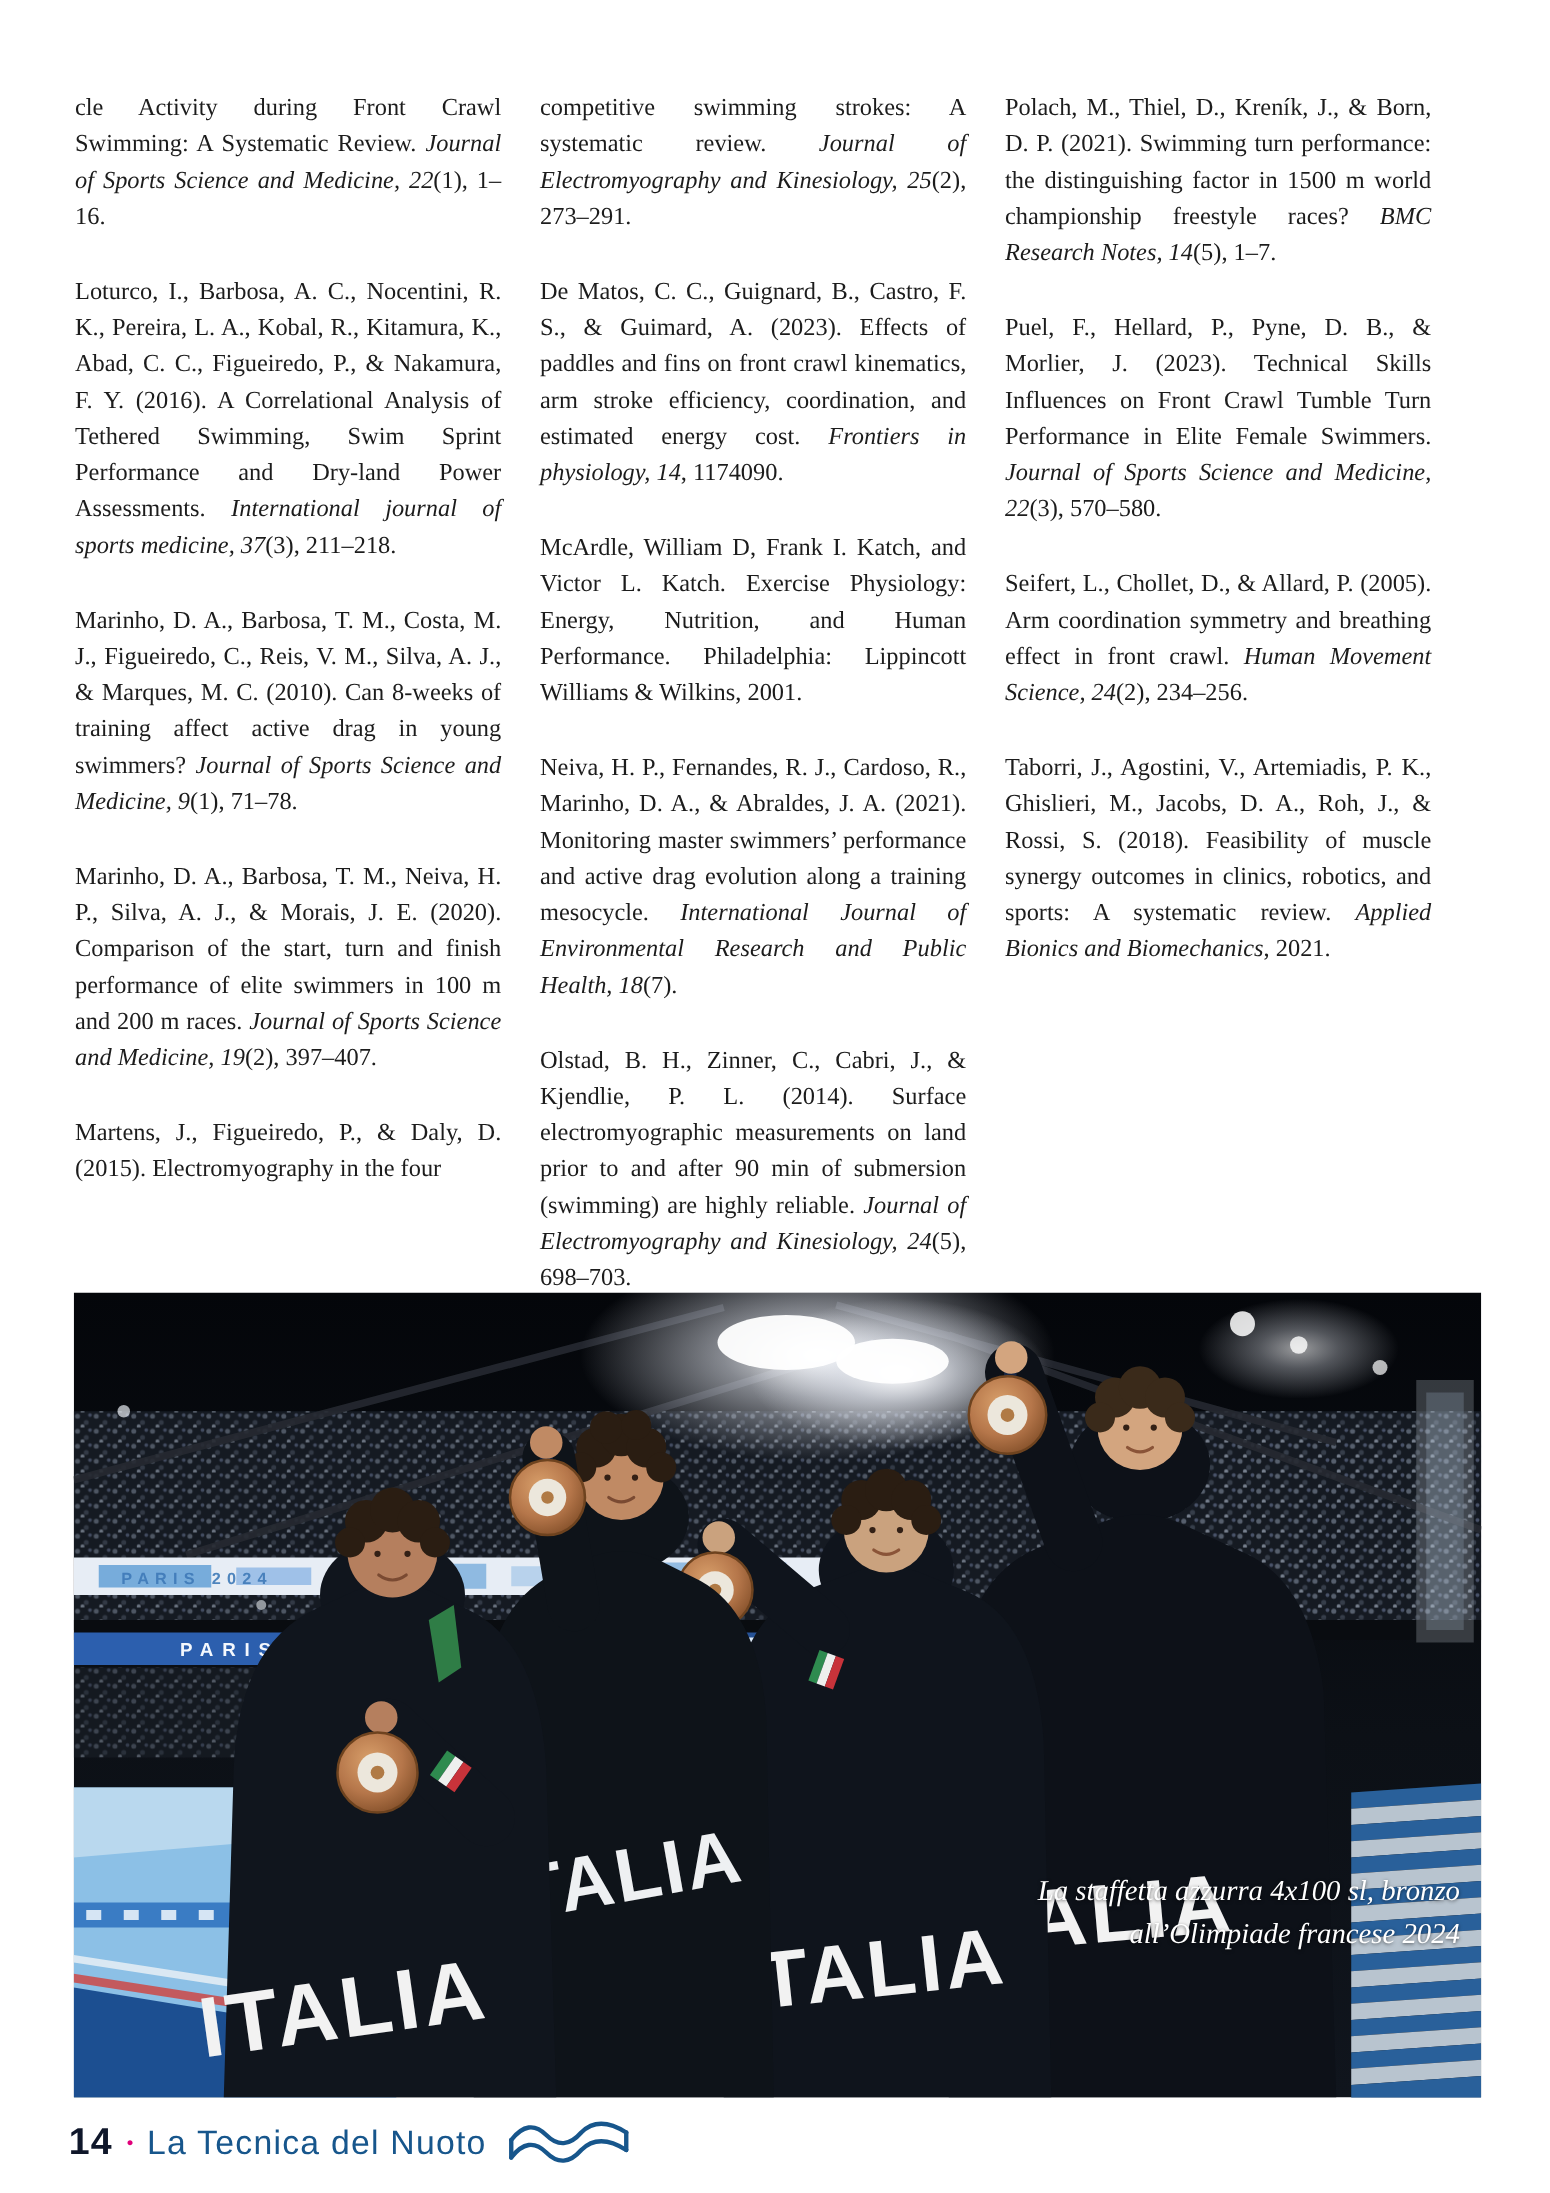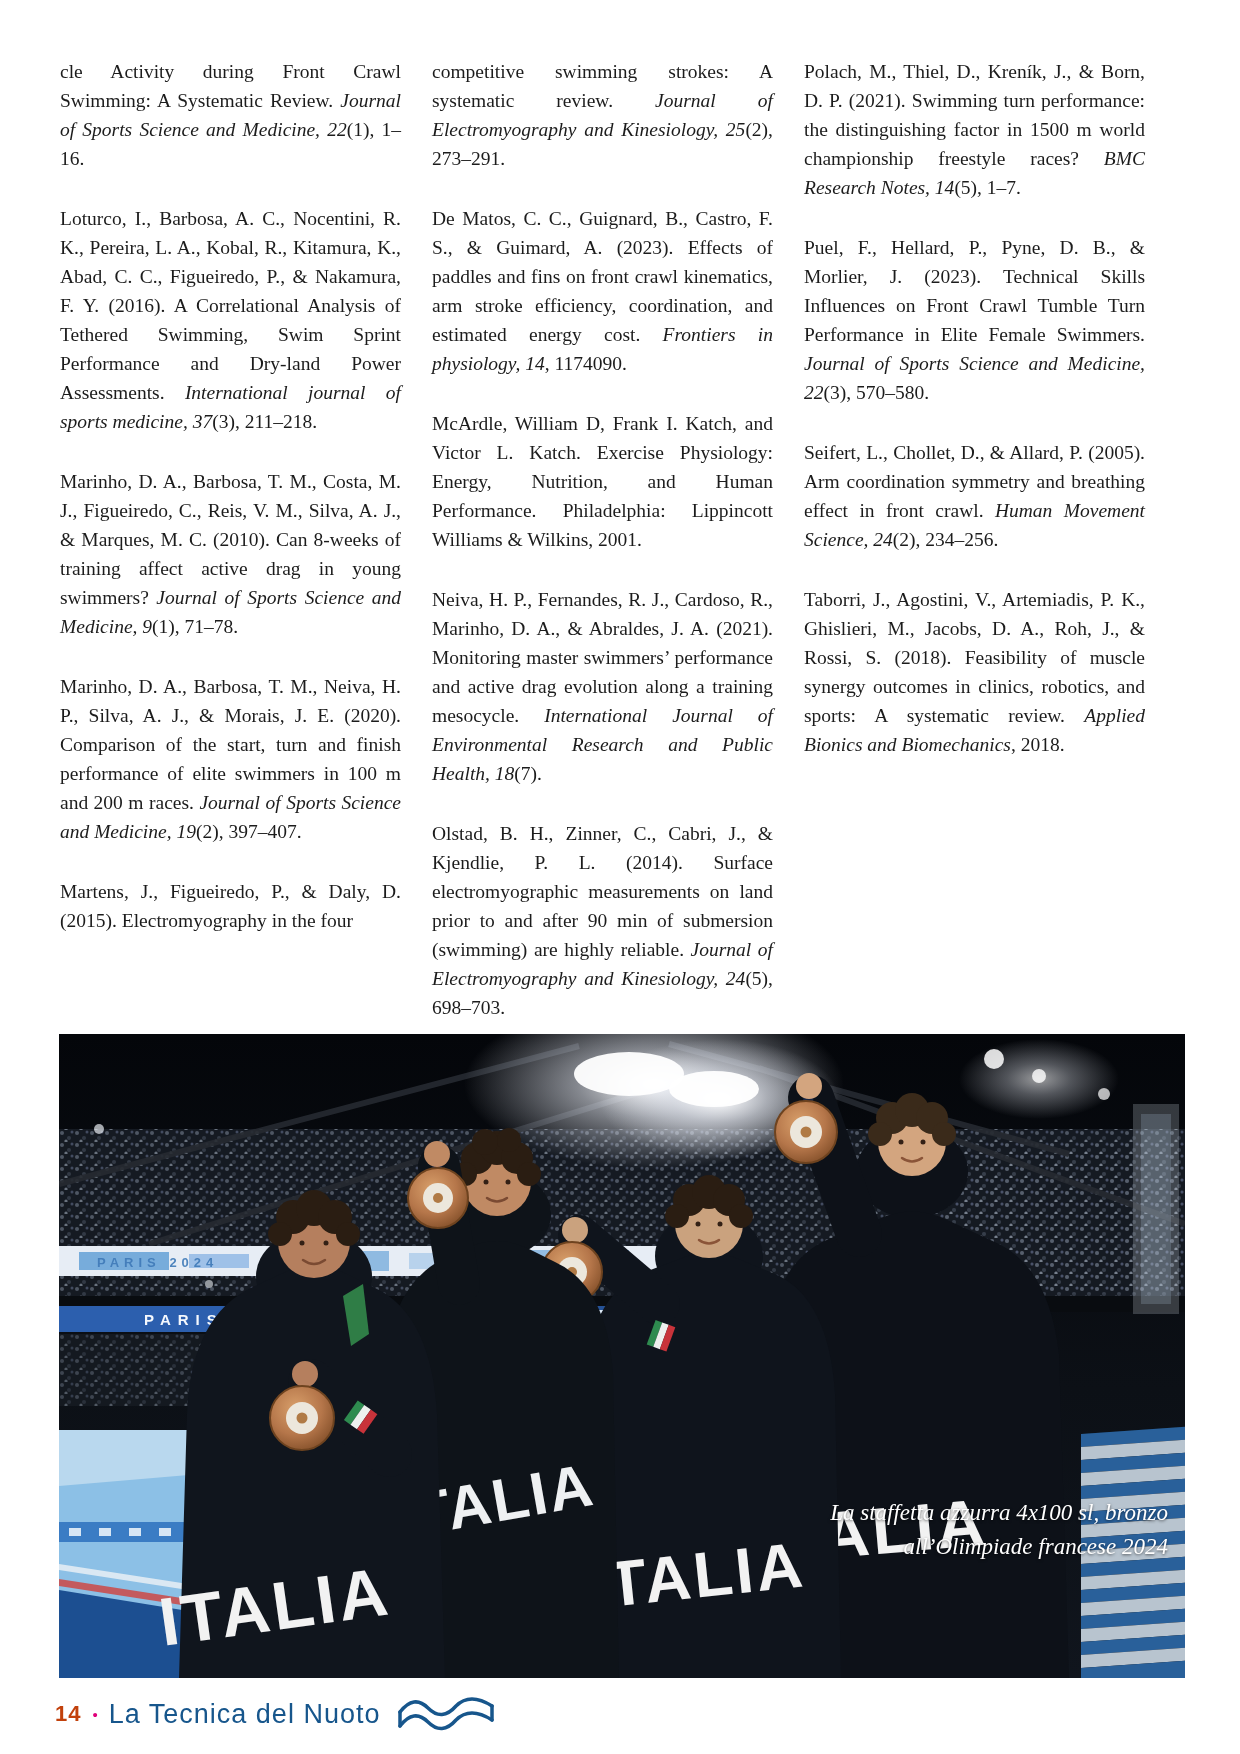--- a/index.html
+++ b/index.html
@@ -2,21 +2,21 @@
 <html lang="en"><head>
 <meta charset="utf-8">
 <style>
   html,body{margin:0;padding:0;background:#ffffff;}
   .page{
     position:relative;width:1240px;height:1754px;background:#ffffff;
     font-family:"Liberation Serif", serif;color:#1c1c1c;overflow:hidden;
   }
   
   .ref-columns{
-    position:absolute;left:60px;top:57px;width:1085px;height:950px;
+    position:absolute;left:60px;top:72px;width:1085px;height:950px;
     display:flex;gap:31px;
   }
   .ref-col{width:341px;flex:0 0 341px;}
   .ref-col p.ref{
     margin:0 0 31px 0;font-size:19.5px;line-height:29px;
     text-align:justify;color:#1c1c1c;
   }
   .ref-col p.ref:last-child{margin-bottom:0;}
   .ref-col .it{font-style:italic;}
   
@@ -28,21 +28,21 @@
     position:absolute;right:72px;top:1496px;text-align:right;
     font-style:italic;font-size:23px;line-height:34px;color:#ffffff;
     text-shadow:0 1px 3px rgba(0,0,0,.6);
   }
   
   .footer{
     position:absolute;left:55px;top:1694px;height:40px;
     display:flex;align-items:center;gap:10px;
     font-family:"Liberation Sans", sans-serif;
   }
-  .footer .pnum{font-weight:bold;font-size:22px;color:#c2410c;letter-spacing:1px;}
+  .footer .pnum{font-weight:bold;font-size:30px;color:#0f172a;letter-spacing:1px;}
   .footer .dot{color:#e0007a;font-size:15px;margin:0 1px;}
   .footer .mag{color:#17568c;font-size:27px;letter-spacing:1px;}
   .footer .logo{margin-left:6px;}
 </style>
 </head>
 <body>
 
 <div class="page">
 
   <div class="ref-columns">
@@ -57,21 +57,21 @@
         <p class="ref"><span>competitive swimming strokes: A systematic review. </span><span class="it">Journal of Electromyography and Kinesiology, 25</span><span>(2), 273–291.</span></p>
         <p class="ref"><span>De Matos, C. C., Guignard, B., Castro, F. S., &amp; Guimard, A. (2023). Effects of paddles and fins on front crawl kinematics, arm stroke efficiency, coordination, and estimated energy cost. </span><span class="it">Frontiers in physiology, 14</span><span>, 1174090.</span></p>
         <p class="ref"><span>McArdle, William D, Frank I. Katch, and Victor L. Katch. Exercise Physiology: Energy, Nutrition, and Human Performance. Philadelphia: Lippincott Williams &amp; Wilkins, 2001.</span></p>
         <p class="ref"><span>Neiva, H. P., Fernandes, R. J., Cardoso, R., Marinho, D. A., &amp; Abraldes, J. A. (2021). Monitoring master swimmers’ performance and active drag evolution along a training mesocycle. </span><span class="it">International Journal of Environmental Research and Public Health, 18</span><span>(7).</span></p>
         <p class="ref"><span>Olstad, B. H., Zinner, C., Cabri, J., &amp; Kjendlie, P. L. (2014). Surface electromyographic measurements on land prior to and after 90 min of submersion (swimming) are highly reliable. </span><span class="it">Journal of Electromyography and Kinesiology, 24</span><span>(5), 698–703.</span></p>
       </div>
     <div class="ref-col">
         <p class="ref"><span>Polach, M., Thiel, D., Kreník, J., &amp; Born, D. P. (2021). Swimming turn performance: the distinguishing factor in 1500 m world championship freestyle races? </span><span class="it">BMC Research Notes, 14</span><span>(5), 1–7.</span></p>
         <p class="ref"><span>Puel, F., Hellard, P., Pyne, D. B., &amp; Morlier, J. (2023). Technical Skills Influences on Front Crawl Tumble Turn Performance in Elite Female Swimmers. </span><span class="it">Journal of Sports Science and Medicine, 22</span><span>(3), 570–580.</span></p>
         <p class="ref"><span>Seifert, L., Chollet, D., &amp; Allard, P. (2005). Arm coordination symmetry and breathing effect in front crawl. </span><span class="it">Human Movement Science, 24</span><span>(2), 234–256.</span></p>
-        <p class="ref"><span>Taborri, J., Agostini, V., Artemiadis, P. K., Ghislieri, M., Jacobs, D. A., Roh, J., &amp; Rossi, S. (2018). Feasibility of muscle synergy outcomes in clinics, robotics, and sports: A systematic review. </span><span class="it">Applied Bionics and Biomechanics</span><span>, 2018.</span></p>
+        <p class="ref"><span>Taborri, J., Agostini, V., Artemiadis, P. K., Ghislieri, M., Jacobs, D. A., Roh, J., &amp; Rossi, S. (2018). Feasibility of muscle synergy outcomes in clinics, robotics, and sports: A systematic review. </span><span class="it">Applied Bionics and Biomechanics</span><span>, 2021.</span></p>
       </div>
   </div>
 
   <div class="photo-wrap">
     <svg width="1126" height="644" viewBox="0 0 1126 644">
       <defs>
         <linearGradient id="bgGrad" x1="0" y1="0" x2="0" y2="1">
           <stop offset="0" stop-color="#04060a"></stop>
           <stop offset="0.55" stop-color="#0c1016"></stop>
           <stop offset="1" stop-color="#10151d"></stop>

